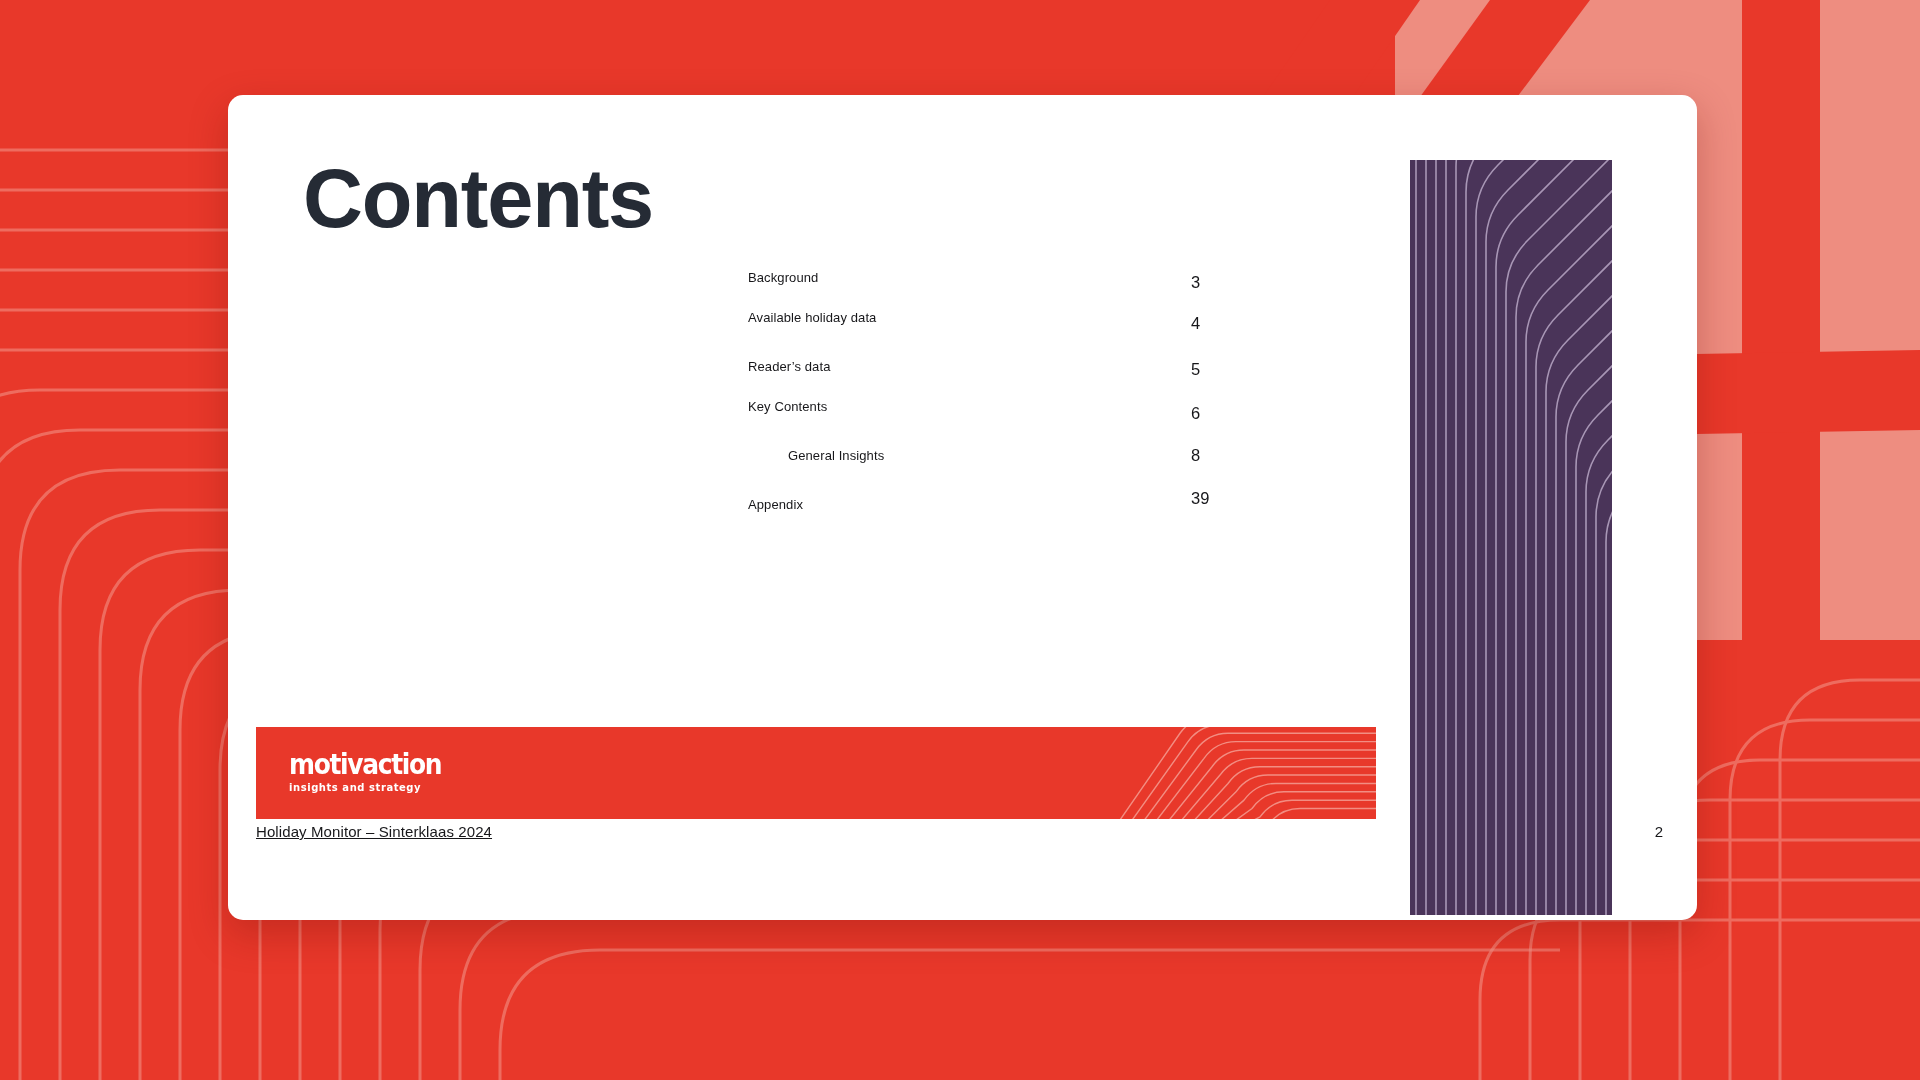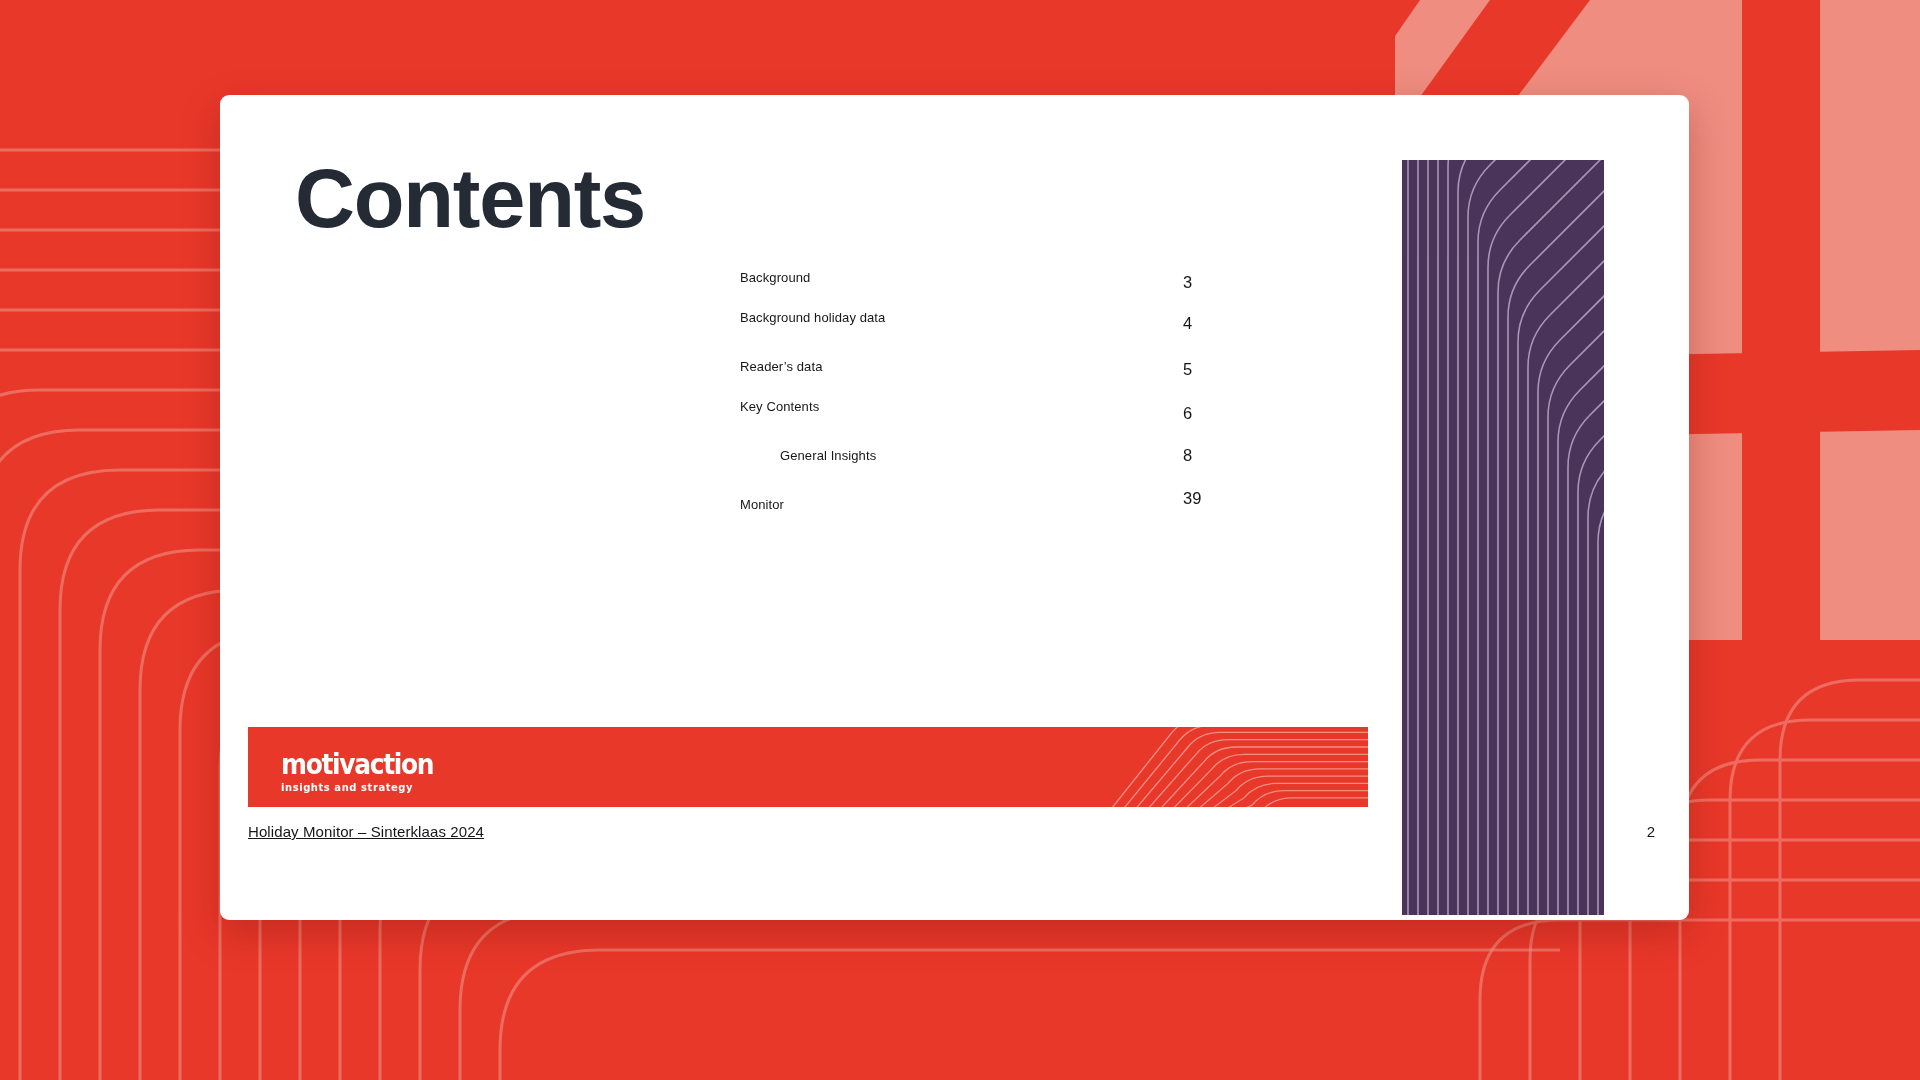--- a/index.html
+++ b/index.html
@@ -13,24 +13,24 @@
   #bg {
     position:absolute; inset:0;
     background:#E8382A;
     overflow:hidden;
   }
   .bg-layer { position:absolute; inset:0; }
 
   
   #slide {
     position:absolute;
-    left:220px; top:95px;
+    left:228px; top:95px;
     width:1469px; height:825px;
     background:#FFFFFF;
-    border-radius:9px;
+    border-radius:15px;
     box-shadow:0 14px 38px rgba(120,18,10,0.30);
     overflow:hidden;
   }
 
   
   #page-title {
     position:absolute;
     left:75px; top:62px;
     font-size:83px;
     font-weight:bold;
@@ -72,21 +72,21 @@
     width:202px; height:755px;
     background:#4A3459;
     overflow:hidden;
   }
   #purple-panel svg { position:absolute; inset:0; }
 
   
   #logo-bar {
     position:absolute;
     left:28px; top:632px;
-    width:1120px; height:80px;
+    width:1120px; height:92px;
     background:#E8382A;
     overflow:hidden;
   }
   #logo-bar .bar-pattern { position:absolute; right:0; top:0; width:260px; height:100%; }
 
   
   #logo {
     position:absolute;
     left:33px; top:22px;
     color:#FFFFFF;
@@ -190,37 +190,37 @@
 <div id="slide">
 
   <h1 id="page-title">Contents</h1>
 
   <div id="toc">
       <div class="toc-row">
         <span class="toc-label" style="top: 0px;">Background</span>
         <span class="toc-page" style="top: 3px;">3</span>
       </div>
       <div class="toc-row">
-        <span class="toc-label" style="top: 40px;">Background holiday data</span>
+        <span class="toc-label" style="top: 40px;">Available holiday data</span>
         <span class="toc-page" style="top: 44px;">4</span>
       </div>
       <div class="toc-row">
         <span class="toc-label" style="top: 89px;">Reader’s data</span>
         <span class="toc-page" style="top: 90px;">5</span>
       </div>
       <div class="toc-row">
         <span class="toc-label" style="top: 129px;">Key Contents</span>
         <span class="toc-page" style="top: 134px;">6</span>
       </div>
       <div class="toc-row">
         <span class="toc-label" style="top: 178px; margin-left: 40px;">General Insights</span>
         <span class="toc-page" style="top: 176px;">8</span>
       </div>
       <div class="toc-row">
-        <span class="toc-label" style="top: 227px;">Monitor</span>
+        <span class="toc-label" style="top: 227px;">Appendix</span>
         <span class="toc-page" style="top: 219px;">39</span>
       </div>
     </div>
 
   <div id="purple-panel">
     <svg viewBox="0 0 202 755" preserveAspectRatio="none">
       <g stroke="#B9A8C6" stroke-width="1.6" fill="none" opacity="0.85">
         <path d="M 238 -40 L 118 80 Q 96 102 96 132 L 96 860"></path>
         <path d="M 238 -5 L 128 105 Q 106 127 106 157 L 106 860"></path>
         <path d="M 238 30 L 138 130 Q 116 152 116 182 L 116 860"></path>

